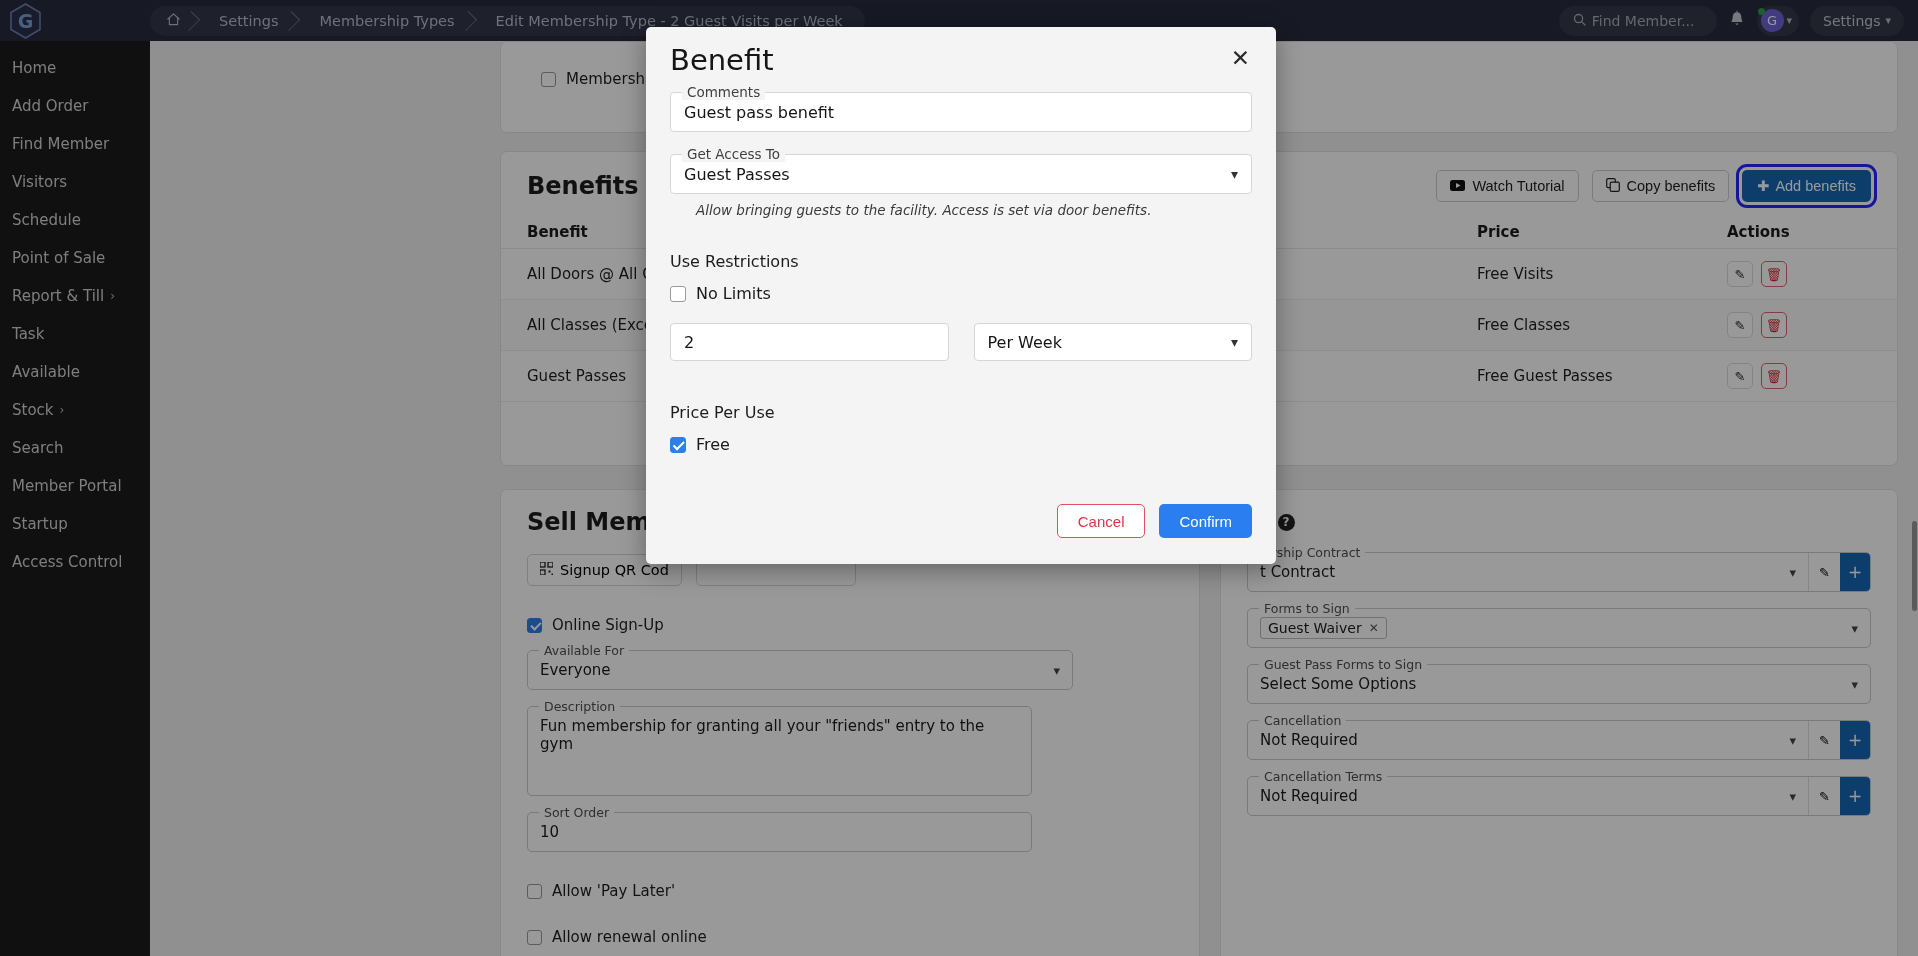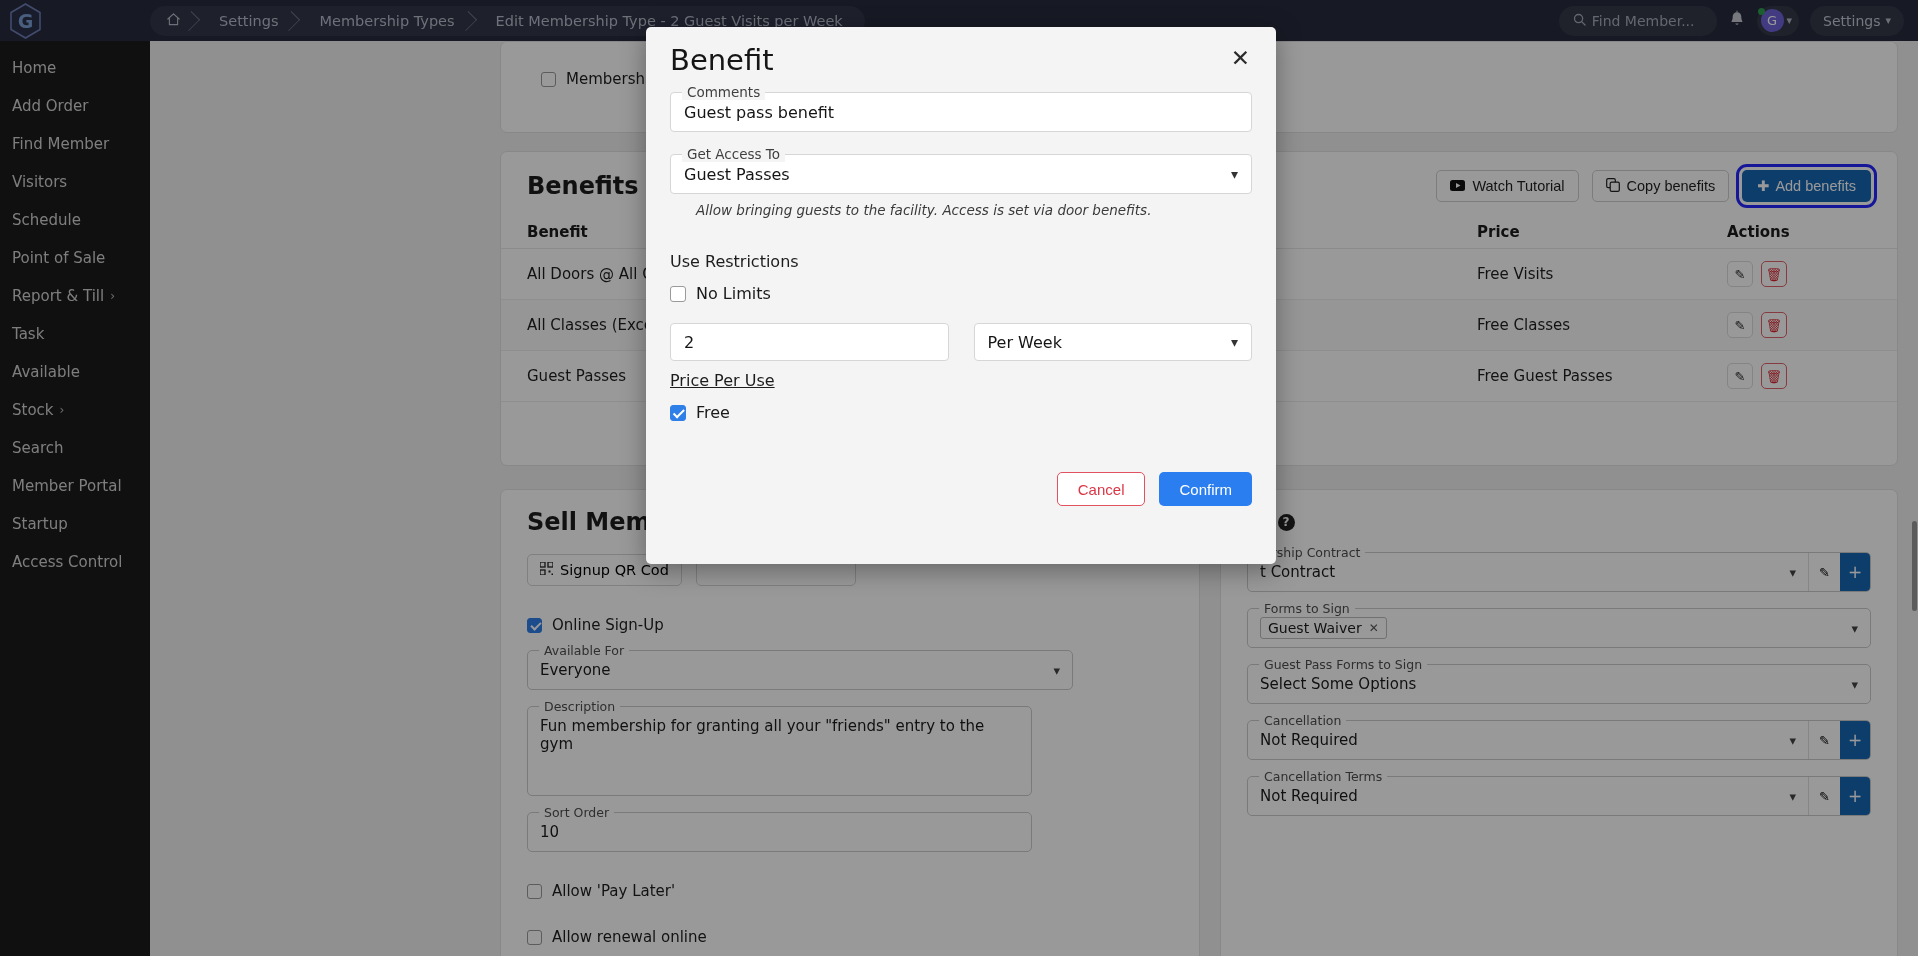--- a/index.html
+++ b/index.html
@@ -589,21 +589,21 @@
   <div class="row2">
     <div class="inputbox">
       <span>2</span>
     </div>
     <div class="inputbox">
       <span>Per Week</span>
       <span class="chevron" style="margin-left:auto;font-size:14px;color:#333;">▾</span>
     </div>
   </div>
 
-  <div class="sec-label" style="margin-top:10px;text-decoration:underline;">Price Per Use</div>
+  <div class="sec-label" style="margin-top:42px;">Price Per Use</div>
 
   <div class="m-chk-row">
     <span class="m-chk checked"></span>
     <span>Free</span>
   </div>
 
   <div class="modal-footer">
     <button class="btn-cancel">Cancel</button>
     <button class="btn-confirm">Confirm</button>
   </div>

